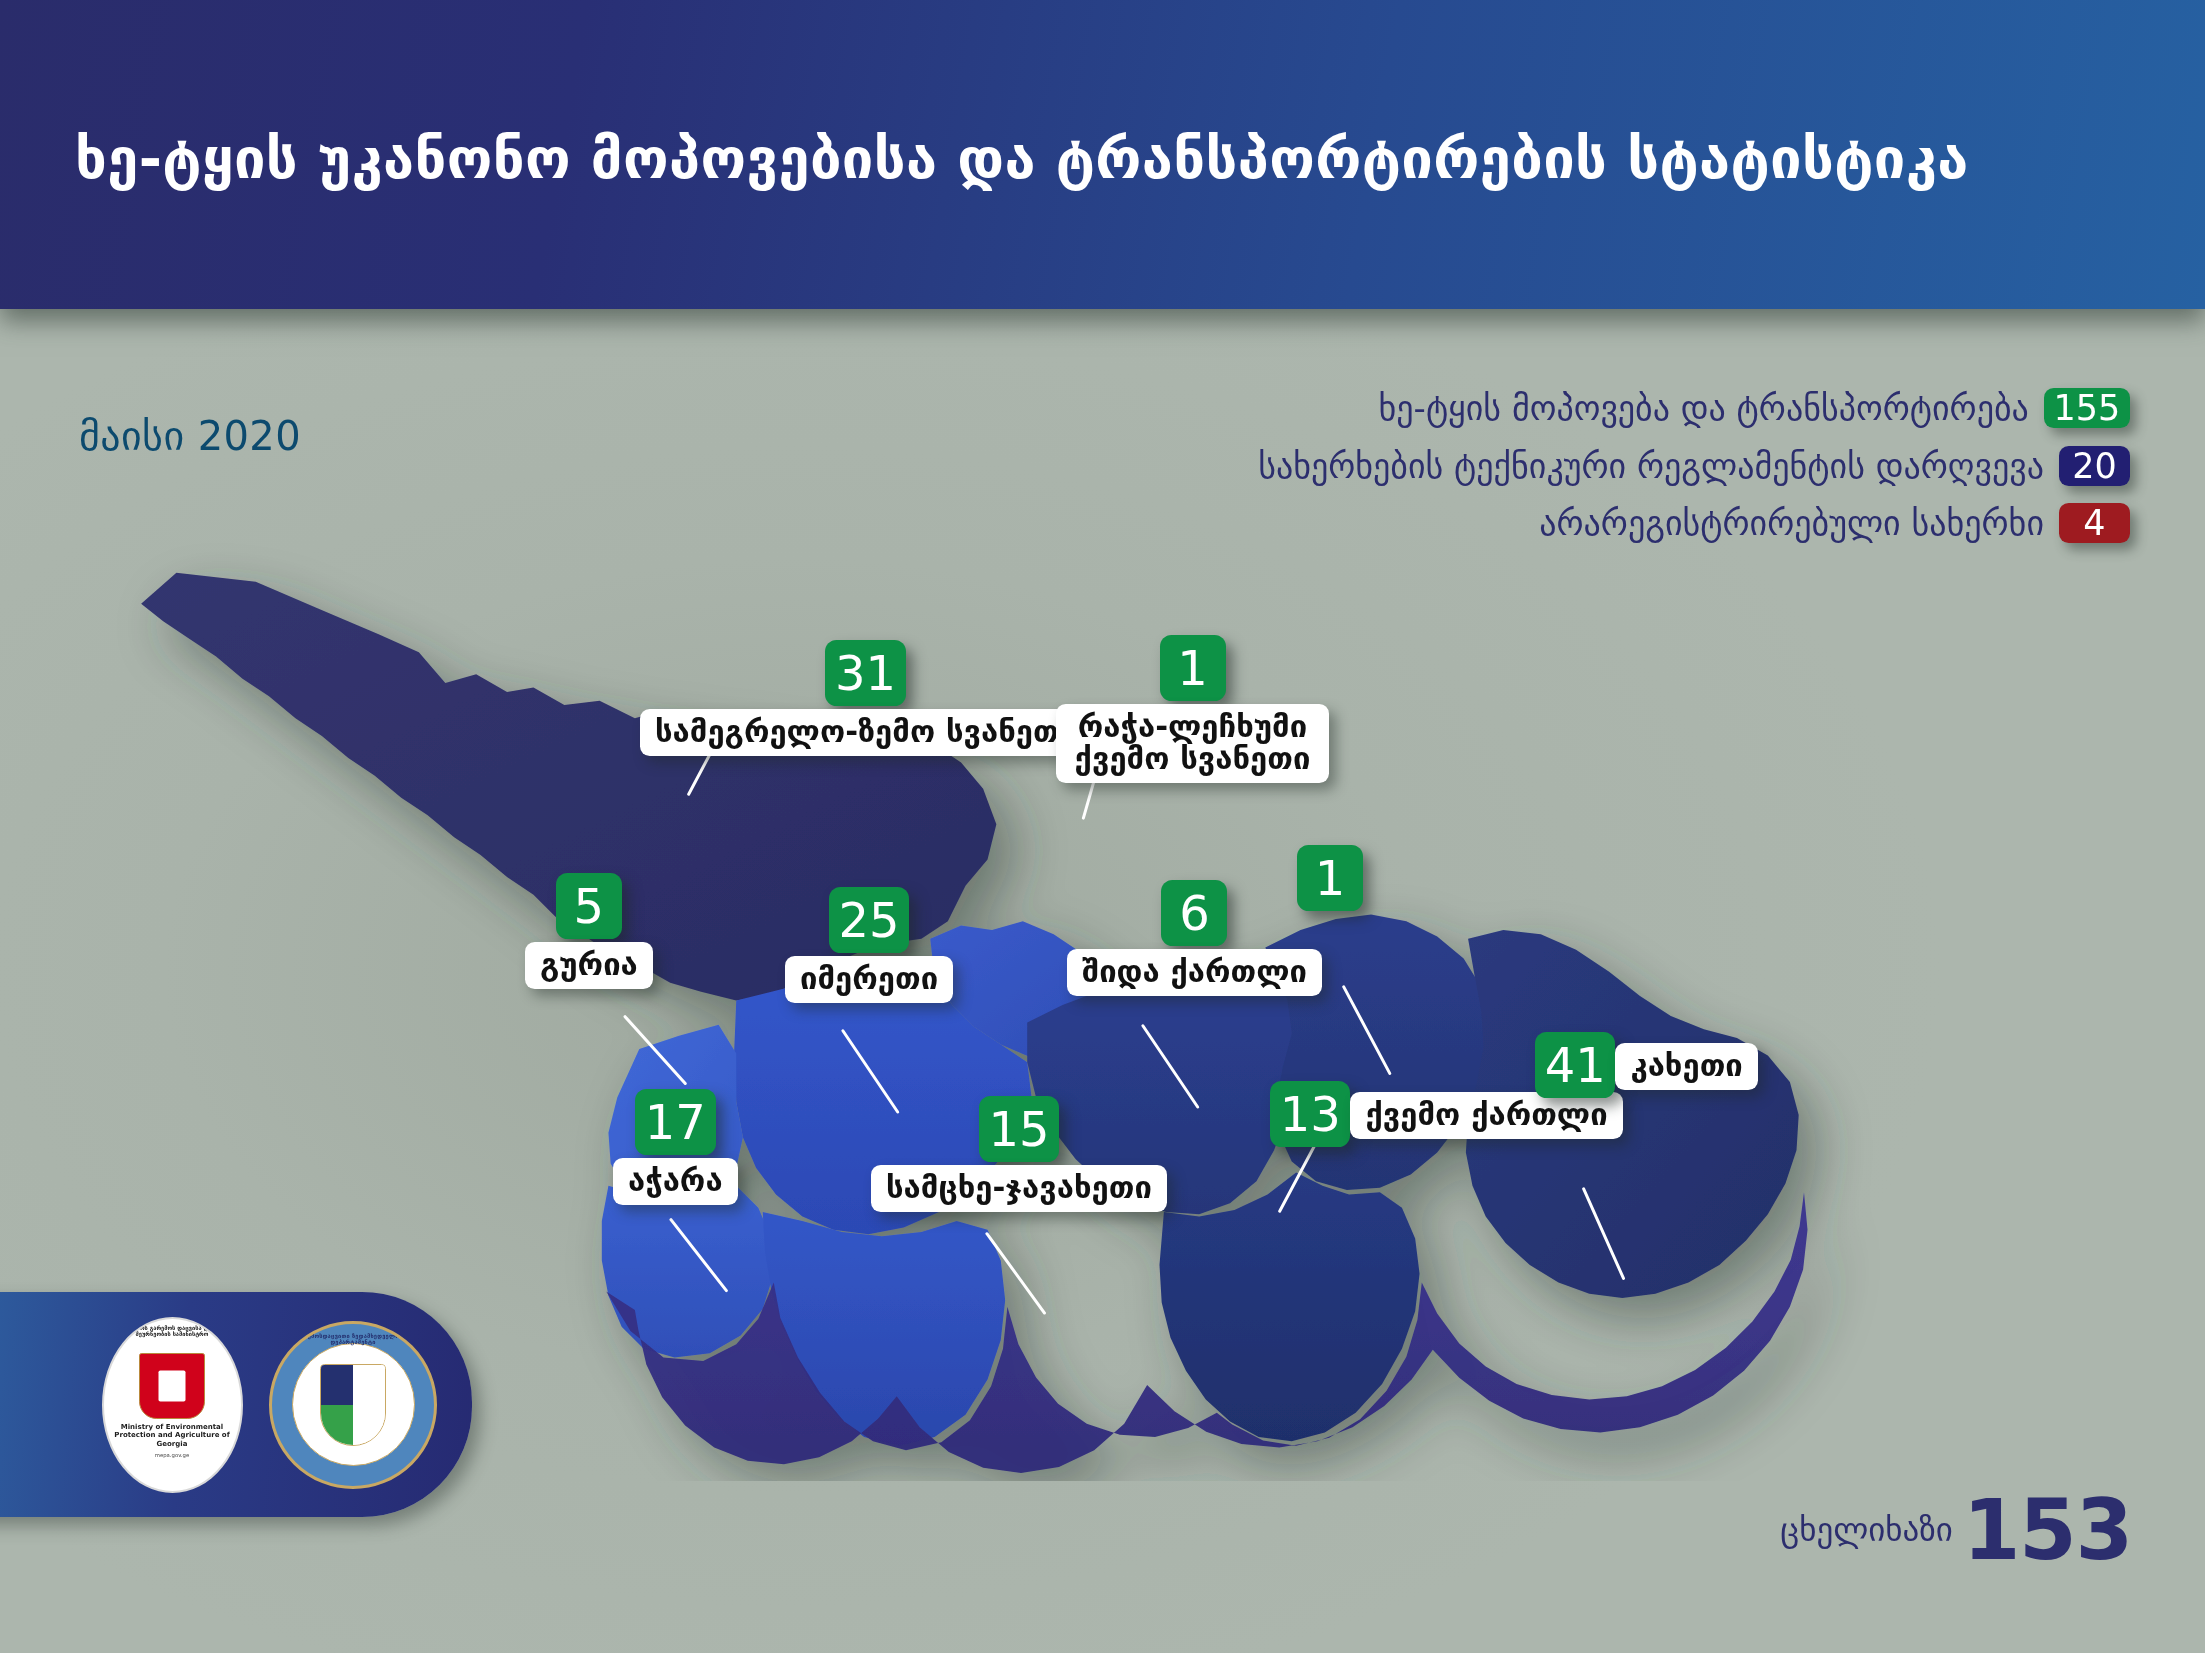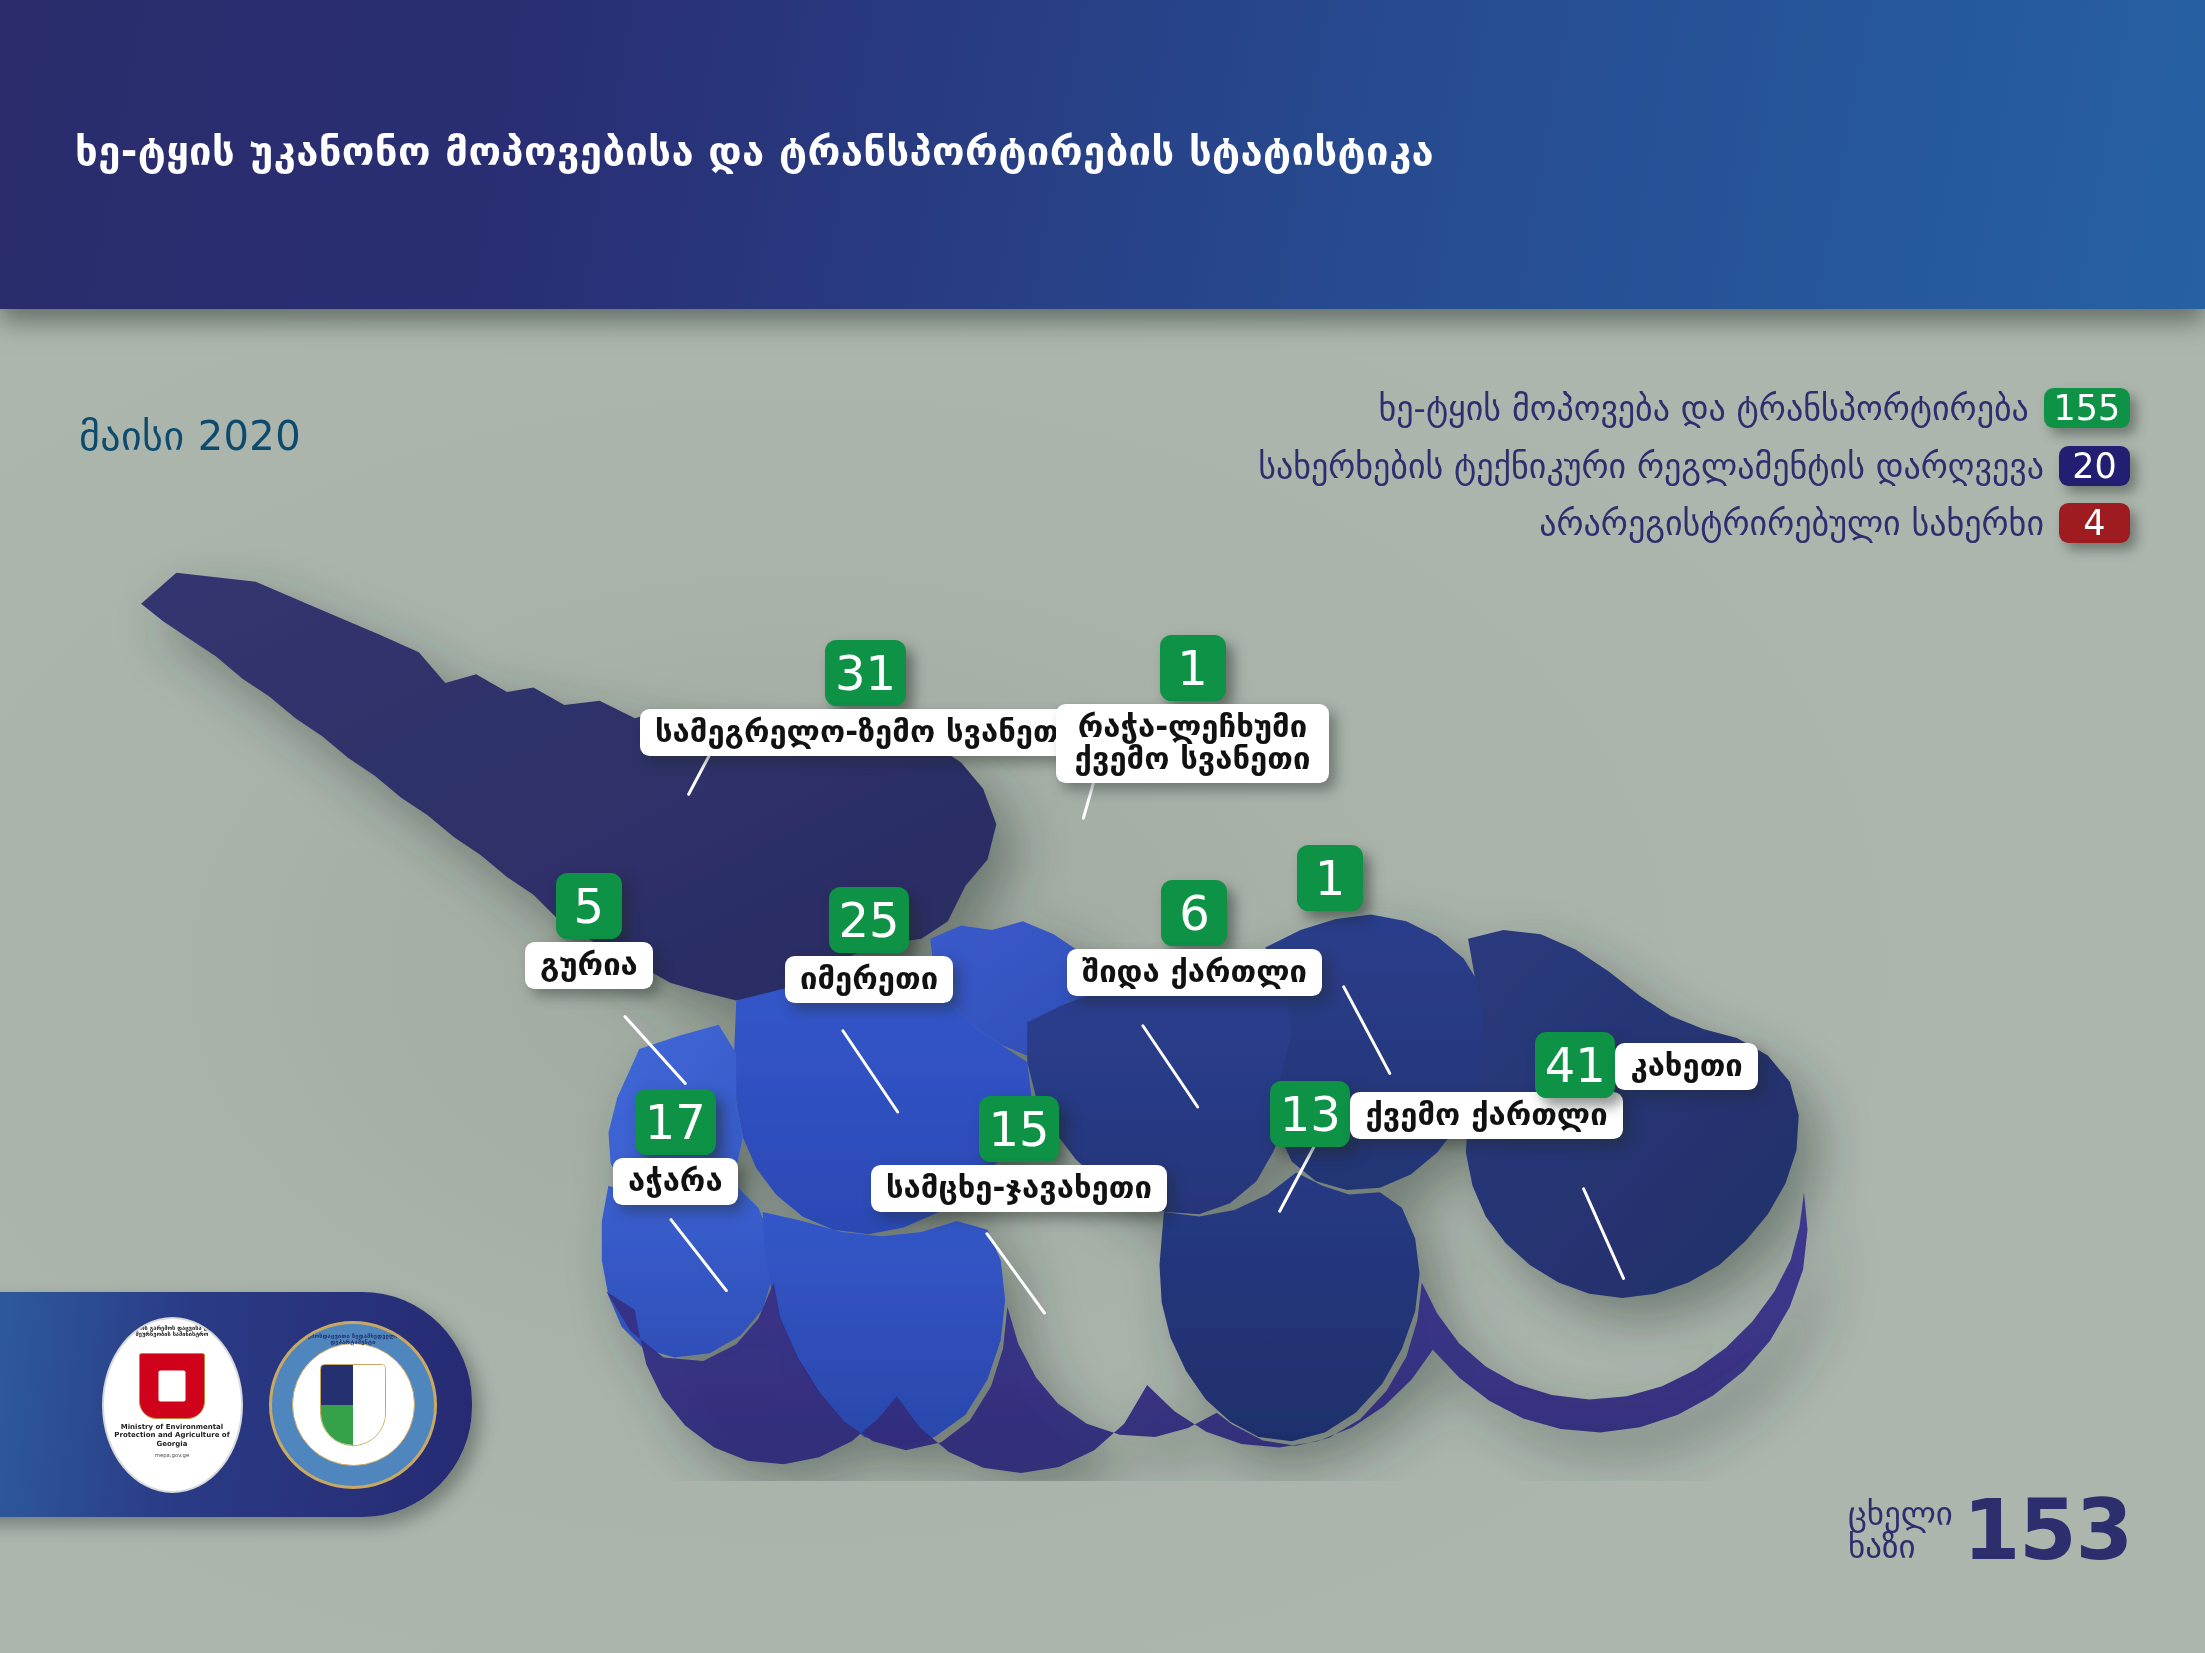--- a/index.html
+++ b/index.html
@@ -20,21 +20,21 @@
   
   #header {
     position:absolute; left:0; top:0; width:2205px; height:309px;
     background:linear-gradient(100deg, #2a2c6b 0%, #292f75 26%, #274a90 62%, #2661a2 100%);
     box-shadow:0 11.5px 24px rgba(40,52,46,.55);
     z-index:6;
   }
   #header-title {
     position:absolute; left:75px; top:131px;
     font-family:"DejaVu Sans", sans-serif;
-    font-size:40px; font-weight:bold; color:#ffffff;
+    font-size:56px; font-weight:bold; color:#ffffff;
     letter-spacing:0.4px; white-space:nowrap;
     line-height:1;
   }
 
   
   #date-label {
     position:absolute; left:79px; top:413px;
     font-size:40px; color:#0c4a6e; font-weight:normal;
     letter-spacing:0.4px; z-index:5;
   }
@@ -156,21 +156,21 @@
     position:absolute; top:6.2px; left:0; width:100%;
     text-align:center; font-size:5.7px; color:#1a1a1a; font-weight:bold;
   }
 
   
   #hotline {
     position:absolute; right:73px; bottom:88px;
     display:flex; align-items:center; gap:9.7px; z-index:5;
   }
   #hotline-words {
-    display:flex; flex-direction:column; 
+    display:flex; flex-direction:row; align-items:flex-end;
     font-size:33px; color:#2c2e6e; line-height:1.02;
   }
   #hotline-number {
     font-size:83px; font-weight:bold; color:#2c2e6e; line-height:.86;
     letter-spacing:-1.3px;
   }
 </style>
 </head>
 <body>
 

